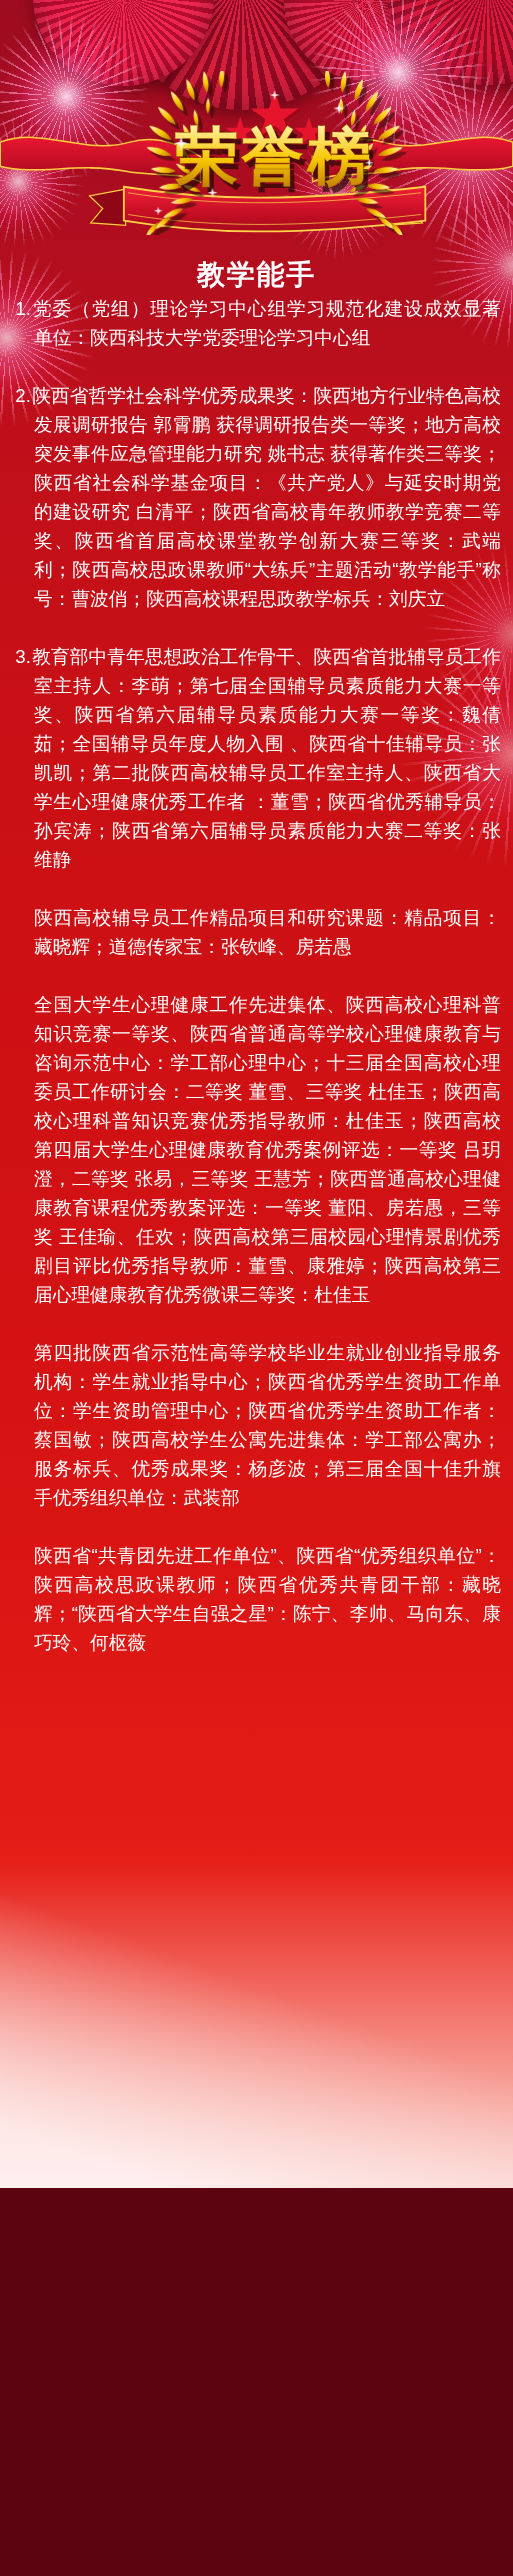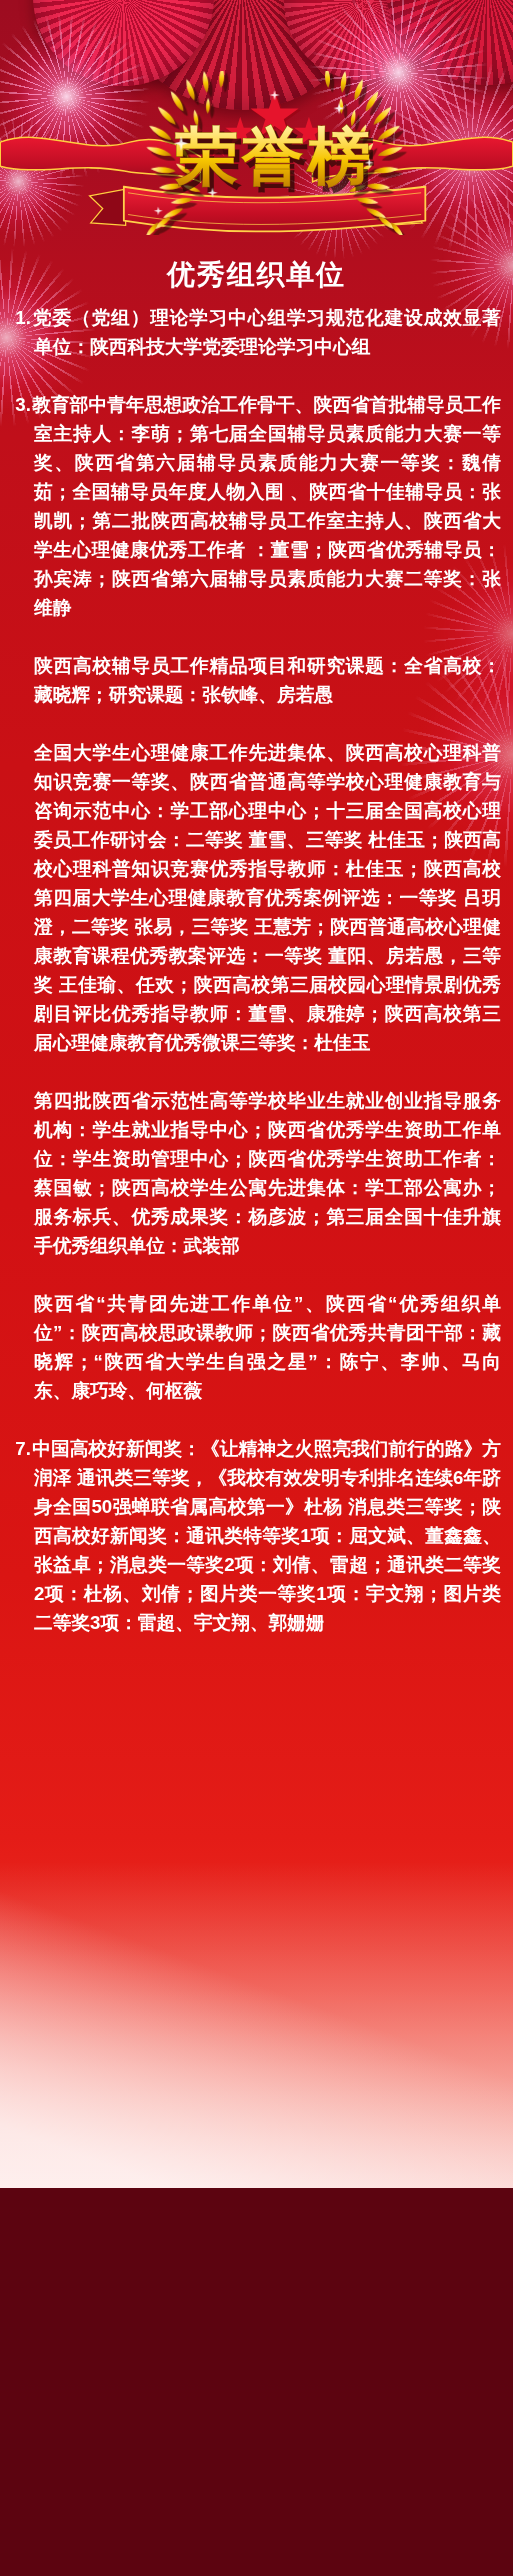--- a/index.html
+++ b/index.html
@@ -27,21 +27,21 @@
   }
   
   .badge{position:absolute;left:0;top:71px;width:513px;height:164px;z-index:3;}
   .badge text{font-family:"Liberation Sans","DejaVu Sans",sans-serif;font-weight:bold;}
   
   .content{position:relative;z-index:5;}
   .title{
     margin:0;padding-top:259px;height:31px;line-height:31px;
     text-align:center;color:#ffffff;font-size:28px;font-weight:800;letter-spacing:1.8px;
   }
-  .honors{margin-top:13px;padding:0 12px 0 34px;font-weight:bold;}
+  .honors{margin-top:4px;padding:0 12px 0 34px;}
   .para{
     margin:0 0 29px 0;color:#ffffff;font-size:18.7px;line-height:29px;
     text-align:justify;text-justify:inter-ideograph;word-break:break-all;
   }
   .para.p-num{text-indent:-18.7px;}
   .num{padding-right:1.2px;}
   
   .bottom-fade{
     position:absolute;left:0;right:0;bottom:0;height:326px;z-index:4;pointer-events:none;
     background:
@@ -154,35 +154,35 @@
       <use href="#sp" transform="translate(300,120)"></use>
       <use href="#sp" transform="translate(352,202) scale(0.7)"></use>
       <use href="#sp" transform="translate(562,62) scale(0.8)"></use>
       <use href="#sp" transform="translate(612,152) scale(0.6)"></use>
       <use href="#sp" transform="translate(262,232) scale(0.6)"></use>
       <use href="#sp" transform="translate(455,40) scale(0.7)"></use>
     </g>
   </svg>
 
   <div class="content">
-    <h1 class="title">优秀组织单位</h1>
+    <h1 class="title">教学能手</h1>
     <div class="honors">
         <div>
           <p class="para p-num"><span class="num">1.</span>党委（党组）理论学习中心组学习规范化建设成效显著 单位：陕西科技大学党委理论学习中心组</p>
         </div>
         <div>
+          <p class="para p-num"><span class="num">2.</span>陕西省哲学社会科学优秀成果奖：陕西地方行业特色高校发展调研报告 郭霄鹏 获得调研报告类一等奖；地方高校突发事件应急管理能力研究 姚书志 获得著作类三等奖；陕西省社会科学基金项目：《共产党人》与延安时期党的建设研究 白清平；陕西省高校青年教师教学竞赛二等奖、陕西省首届高校课堂教学创新大赛三等奖：武端利；陕西高校思政课教师“大练兵”主题活动“教学能手”称号：曹波俏；陕西高校课程思政教学标兵：刘庆立</p>
+        </div>
+        <div>
           <p class="para p-num"><span class="num">3.</span>教育部中青年思想政治工作骨干、陕西省首批辅导员工作室主持人：李萌；第七届全国辅导员素质能力大赛一等奖、陕西省第六届辅导员素质能力大赛一等奖：魏倩茹；全国辅导员年度人物入围 、陕西省十佳辅导员：张凯凯；第二批陕西高校辅导员工作室主持人、陕西省大学生心理健康优秀工作者 ：董雪；陕西省优秀辅导员：孙宾涛；陕西省第六届辅导员素质能力大赛二等奖：张维静</p>
-          <p class="para">陕西高校辅导员工作精品项目和研究课题：全省高校：藏晓辉；研究课题：张钦峰、房若愚</p>
+          <p class="para">陕西高校辅导员工作精品项目和研究课题：精品项目：藏晓辉；道德传家宝：张钦峰、房若愚</p>
           <p class="para">全国大学生心理健康工作先进集体、陕西高校心理科普知识竞赛一等奖、陕西省普通高等学校心理健康教育与咨询示范中心：学工部心理中心；十三届全国高校心理委员工作研讨会：二等奖 董雪、三等奖 杜佳玉；陕西高校心理科普知识竞赛优秀指导教师：杜佳玉；陕西高校第四届大学生心理健康教育优秀案例评选：一等奖 吕玥澄，二等奖 张易，三等奖 王慧芳；陕西普通高校心理健康教育课程优秀教案评选：一等奖 董阳、房若愚，三等奖 王佳瑜、任欢；陕西高校第三届校园心理情景剧优秀剧目评比优秀指导教师：董雪、康雅婷；陕西高校第三届心理健康教育优秀微课三等奖：杜佳玉</p>
           <p class="para">第四批陕西省示范性高等学校毕业生就业创业指导服务机构：学生就业指导中心；陕西省优秀学生资助工作单位：学生资助管理中心；陕西省优秀学生资助工作者：蔡国敏；陕西高校学生公寓先进集体：学工部公寓办；服务标兵、优秀成果奖：杨彦波；第三届全国十佳升旗手优秀组织单位：武装部</p>
         </div>
         <div>
           <p class="para">陕西省“共青团先进工作单位”、陕西省“优秀组织单位”：陕西高校思政课教师；陕西省优秀共青团干部：藏晓辉；“陕西省大学生自强之星”：陈宁、李帅、马向东、康巧玲、何枢薇</p>
-        </div>
-        <div>
-          <p class="para p-num"><span class="num">7.</span>中国高校好新闻奖：《让精神之火照亮我们前行的路》方润泽 通讯类三等奖，《我校有效发明专利排名连续6年跻身全国50强蝉联省属高校第一》杜杨 消息类三等奖；陕西高校好新闻奖：通讯类特等奖1项：屈文斌、董鑫鑫、张益卓；消息类一等奖2项：刘倩、雷超；通讯类二等奖2项：杜杨、刘倩；图片类一等奖1项：宇文翔；图片类二等奖3项：雷超、宇文翔、郭姗姗</p>
         </div>
       </div>
   </div>
 
   <div class="bottom-fade"></div>
 </div>
 
 
 </body></html>

